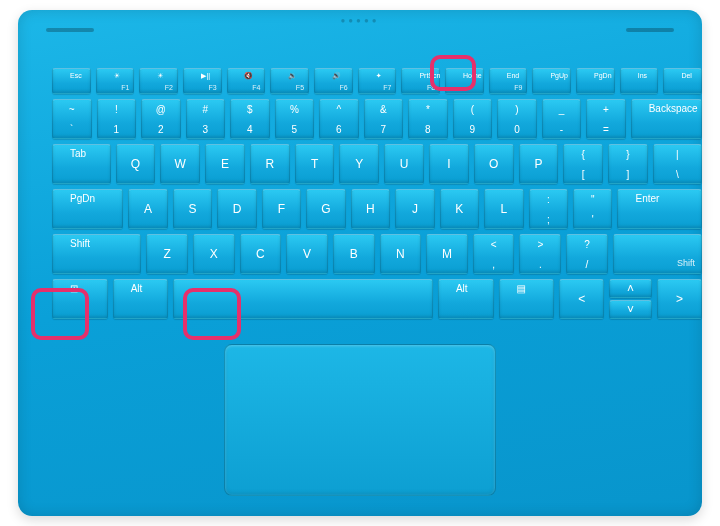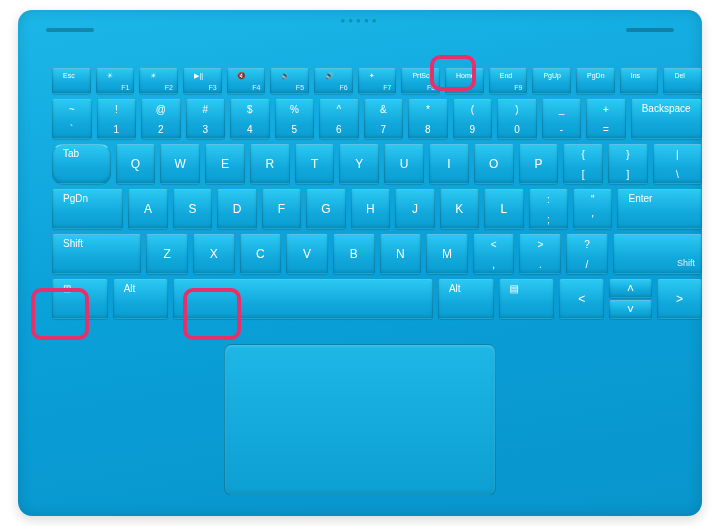--- a/index.html
+++ b/index.html
@@ -57,26 +57,26 @@
     border:1px solid rgba(0,0,0,0.18);
     border-top-color: rgba(255,255,255,0.35);
     border-radius:3px;
     height:40px;
     flex:1;
     color:#fff;
     font-size:10px;
     box-shadow: inset 0 -2px 3px rgba(0,0,0,0.12), 0 1px 1px rgba(0,0,0,0.15);
   }
   .row.fn .key { height:26px; font-size:7px; }
-  .key .tl { position:absolute; top:3px; left:10px; }
+  .key .tl { position:absolute; top:3px; left:17px; }
   .key .br { position:absolute; bottom:2px; right:4px; font-size:7px; opacity:0.85;}
   .key .cc { position:absolute; top:50%; left:50%; transform:translate(-50%,-50%); font-size:12px;}
   .key .tc { position:absolute; top:4px; left:50%; transform:translateX(-50%);}
   .key .bc { position:absolute; bottom:3px; left:50%; transform:translateX(-50%);}
-  .key.w15 { flex:1.5;border-radius:11px; }
+  .key.w15 { flex:1.5; }
   .key.w18 { flex:1.85; }
   .key.w22 { flex:2.2;text-decoration:underline; }
   .key.w125 { flex:1.25; }
   .key.space { flex:6; }
   .key.half { height:19px; }
   .trackpad {
     position:absolute;
     left:50%;
     transform:translateX(-50%);
     bottom:20px;

